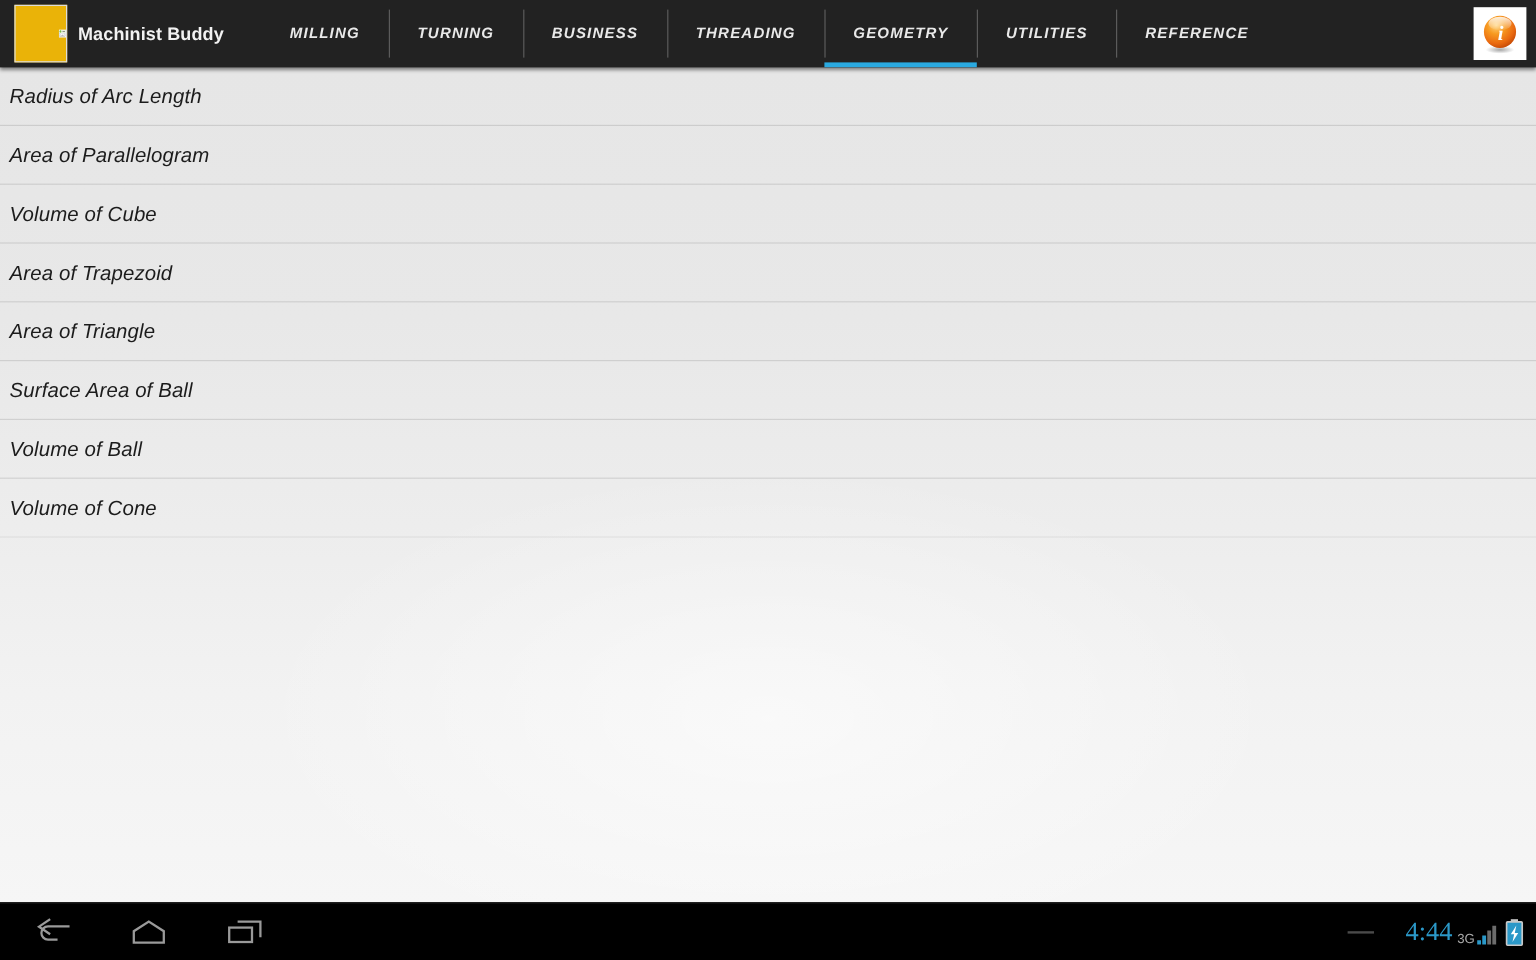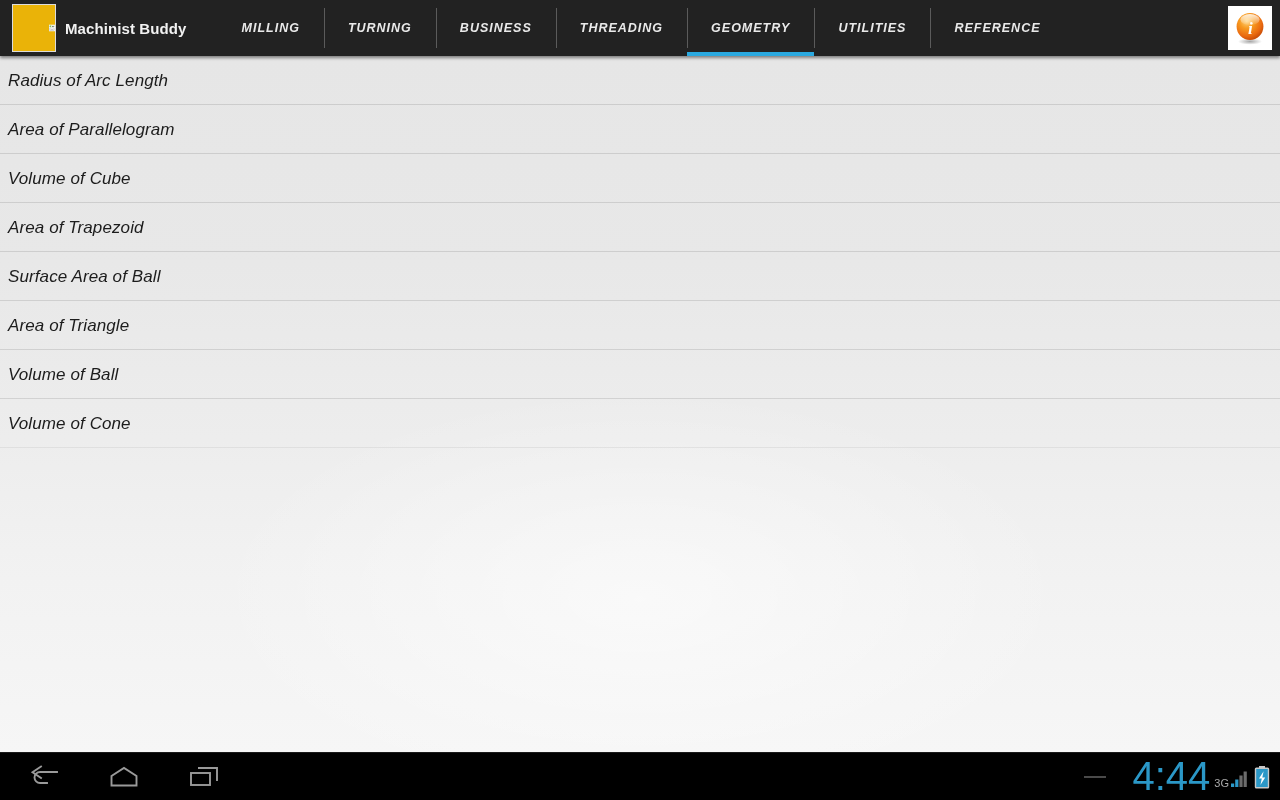--- a/index.html
+++ b/index.html
@@ -184,25 +184,25 @@
   #notif-dash {
     width: 22px;
     height: 2px;
     background: #4a4a4a;
     margin-right: 26px;
     flex: 0 0 auto;
   }
 
   #clock {
     color: #2b98c8;
-    font-size: 40px;
+    font-size: 22px;
     font-weight: 300;
     line-height: 1;
     letter-spacing: 0px;
-    font-family: Liberation Sans, sans-serif;
+    font-family: Liberation Serif, serif;
     position: relative;
     top: -1px;
   }
 
   #net-type {
     color: #a9a9a9;
     font-size: 11px;
     font-weight: normal;
     margin-left: 4px;
     align-self: flex-start;
@@ -316,24 +316,24 @@
       <div class="list-item">
           <span>Area of Parallelogram</span>
         </div>
       <div class="list-item">
           <span>Volume of Cube</span>
         </div>
       <div class="list-item">
           <span>Area of Trapezoid</span>
         </div>
       <div class="list-item">
+          <span>Area of Triangle</span>
+        </div>
+      <div class="list-item">
           <span>Surface Area of Ball</span>
-        </div>
-      <div class="list-item">
-          <span>Area of Triangle</span>
         </div>
       <div class="list-item">
           <span>Volume of Ball</span>
         </div>
       <div class="list-item">
           <span>Volume of Cone</span>
         </div>
     </div>
   </div>
 

